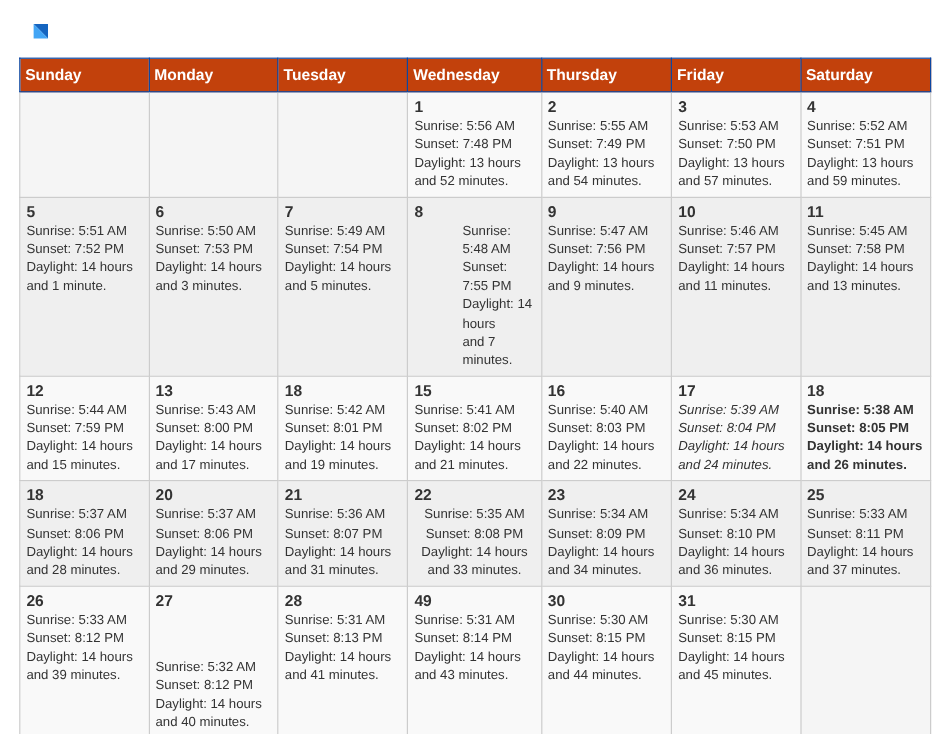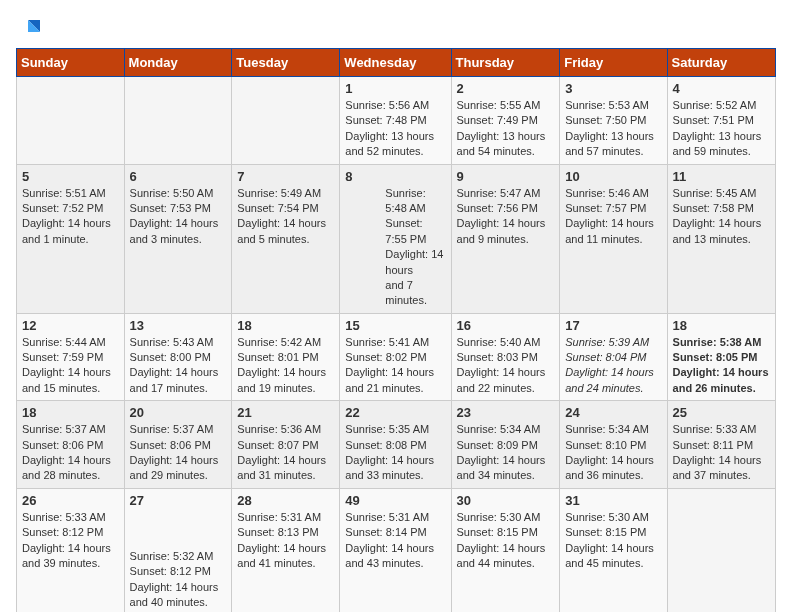--- a/index.html
+++ b/index.html
@@ -282,21 +282,21 @@
         </td>
         <td>
           <span class="day-number">21</span>
           <div class="day-info" style="white-space: pre-line;">Sunrise: 5:36 AM
 Sunset: 8:07 PM
 Daylight: 14 hours
 and 31 minutes.</div>
         </td>
         <td>
           <span class="day-number">22</span>
-          <div class="day-info" style="white-space: pre-line;">Sunrise: 5:35 AM
+          <div class="day-info" style="white-space: pre-line; text-align: center;">Sunrise: 5:35 AM
 Sunset: 8:08 PM
 Daylight: 14 hours
 and 33 minutes.</div>
         </td>
         <td>
           <span class="day-number">23</span>
           <div class="day-info" style="white-space: pre-line;">Sunrise: 5:34 AM
 Sunset: 8:09 PM
 Daylight: 14 hours
 and 34 minutes.</div>

